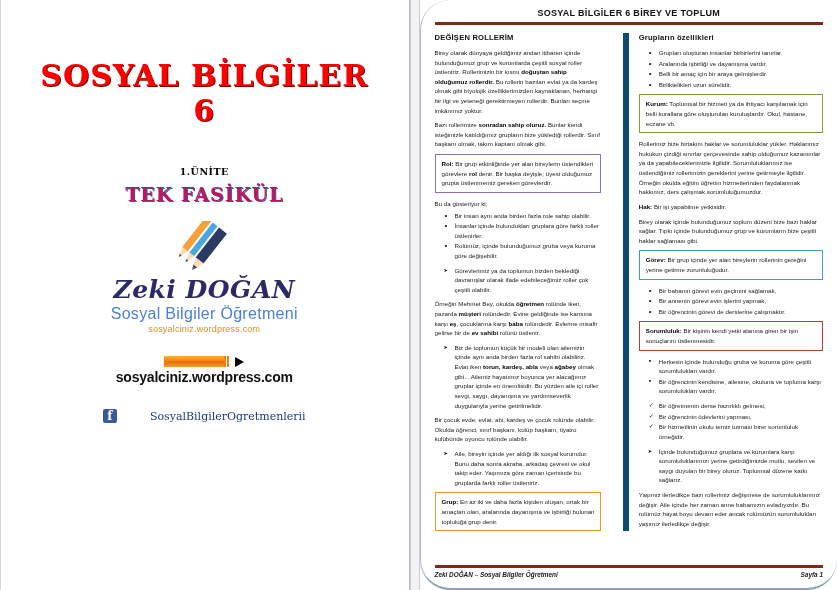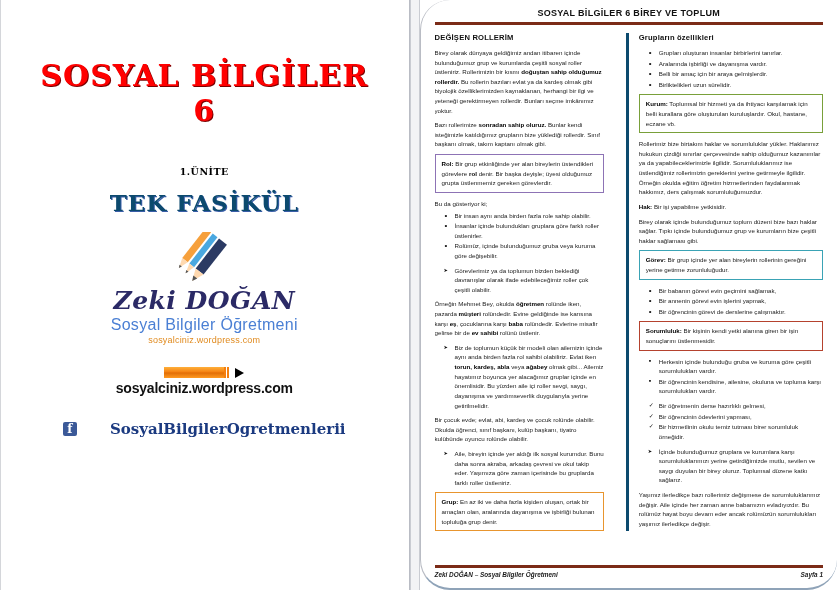--- a/index.html
+++ b/index.html
@@ -71,23 +71,23 @@
     font-weight: bold;
     font-size: 22px;
     color: #1b43e0;
     margin-top: 14px;
     letter-spacing: 0.5px;
     text-shadow: 1px 1px 0 #0a1f80;
   }
   .cover-fascicle {
     font-family: "DejaVu Serif", serif;
     font-weight: bold;
-    font-size: 23px;
-    color: #0c4a6e;
-    margin-top: 12px;
+    font-size: 19px;
+    color: #be185d;
+    margin-top: 6px;
     letter-spacing: 1px;
     text-shadow: 1px 1px 0 #3a5ea8;
   }
 
   
   .logo-wrap { margin-top: 16px; }
   .pencil { display: block; margin: 0 auto; }
 
   .brand-name {
     font-family: "DejaVu Serif", serif;
@@ -163,22 +163,22 @@
     color: #ffffff;
     font-family: "DejaVu Serif", serif;
     font-weight: bold;
     font-size: 12px;
     line-height: 14px;
     text-align: center;
     border-radius: 2px;
   }
   .fb-text {
     font-family: "DejaVu Serif", serif;
-    font-weight: bold;
-    font-size: 15px;
+    font-weight: normal;
+    font-size: 11px;
     color: #1b3a80;
     margin-left: 31px;
   }
 
   
   .content {
     box-sizing: border-box;
     padding: 8px 14px 0 14px;
     height: 100%;
     position: relative;
@@ -201,21 +201,21 @@
   .columns {
     display: flex;
     gap: 0;
     height: 498px;
   }
   .col {
     width: 50%;
     box-sizing: border-box;
     overflow: hidden;
   }
-  .col-left { padding-right: 22px; border-right: 3px solid #0c4a6e; }
+  .col-left { padding-right: 22px; border-right: 6px solid #0c4a6e; }
   .col-right { padding-left: 10px; }
 
   .sec-head {
     font-weight: bold;
     font-size: 7.6px;
     letter-spacing: 0.2px;
     color: #111111;
     margin-bottom: 6px;
   }
   p.para {

